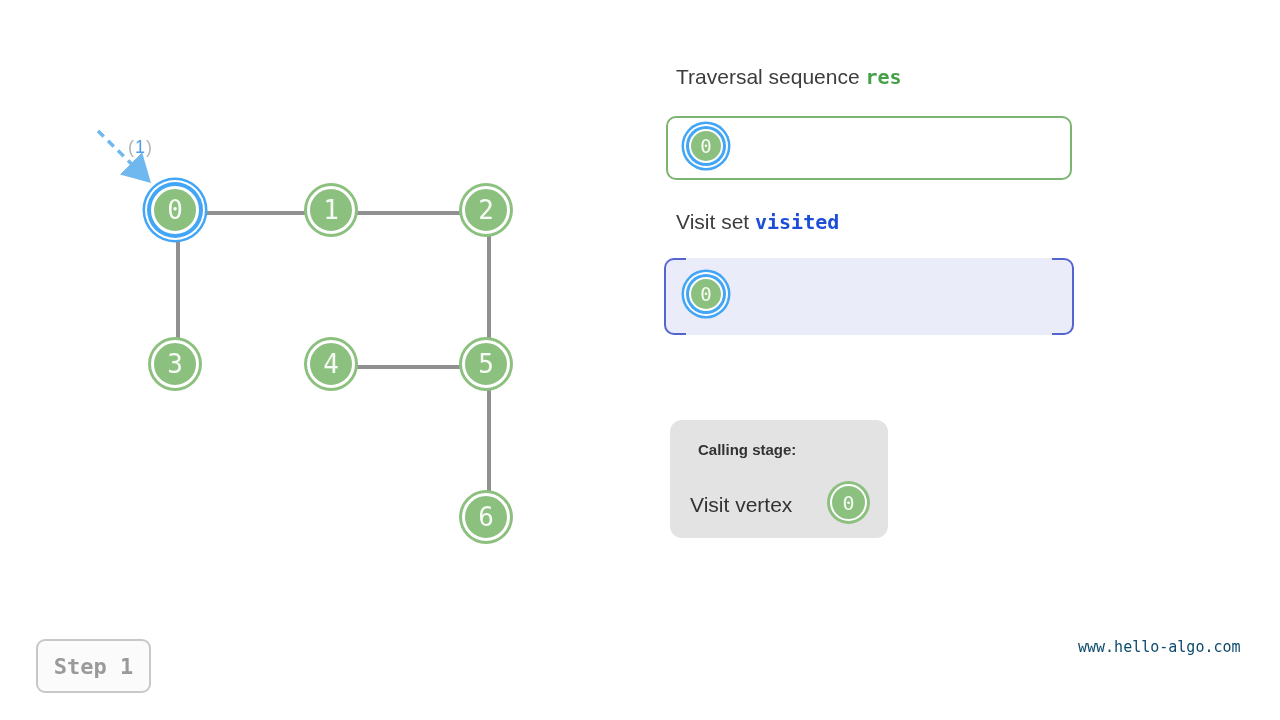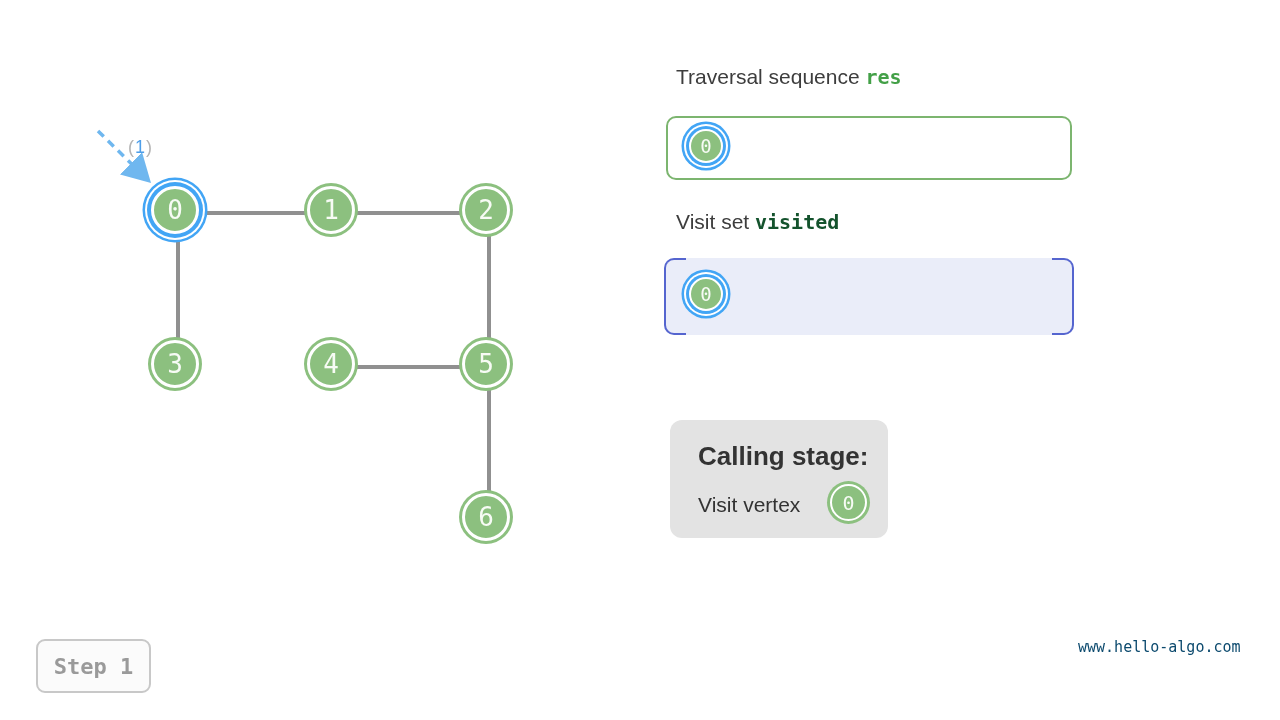--- a/index.html
+++ b/index.html
@@ -64,21 +64,21 @@
   .panel-title {
     position:absolute;
     font-size:21px; color:#3d3d3d;
     white-space:nowrap;
   }
   .panel-title .code {
     font-family:"DejaVu Sans Mono", monospace;
     font-weight:bold; font-size:20px;
   }
   .code-green { color:#43a047; }
-  .code-blue  { color:#14532d; }
+  .code-blue  { color:#1d4ed8; }
 
   .res-box {
     position:absolute; left:666px; top:116px;
     width:406px; height:64px;
     border:2px solid #7cb56f; border-radius:10px;
     background:#ffffff;
   }
   .visited-box {
     position:absolute; left:664px; top:258px;
     width:410px; height:77px;
@@ -94,24 +94,24 @@
   .bracket.right { left:1052px; border-left:none;  border-radius:0 10px 10px 0; }
 
   .calling-box {
     position:absolute; left:670px; top:420px;
     width:218px; height:118px;
     border-radius:12px;
     background:#e3e3e3;
   }
   .calling-heading {
     position:absolute; left:28px; top:21px;
-    font-size:26px; font-weight:bold; color:#333333;
+    font-size:15px; font-weight:bold; color:#333333;
   }
   .calling-action {
-    position:absolute; left:28px; top:73px;
+    position:absolute; left:20px; top:73px;
     font-size:21px; color:#333333;
   }
 
   
   .step-badge {
     position:absolute; left:36px; top:639px;
     width:115px; height:54px;
     background:#fbfbfb;
     border:2px solid #c8c8c8;
     border-radius:9px;

